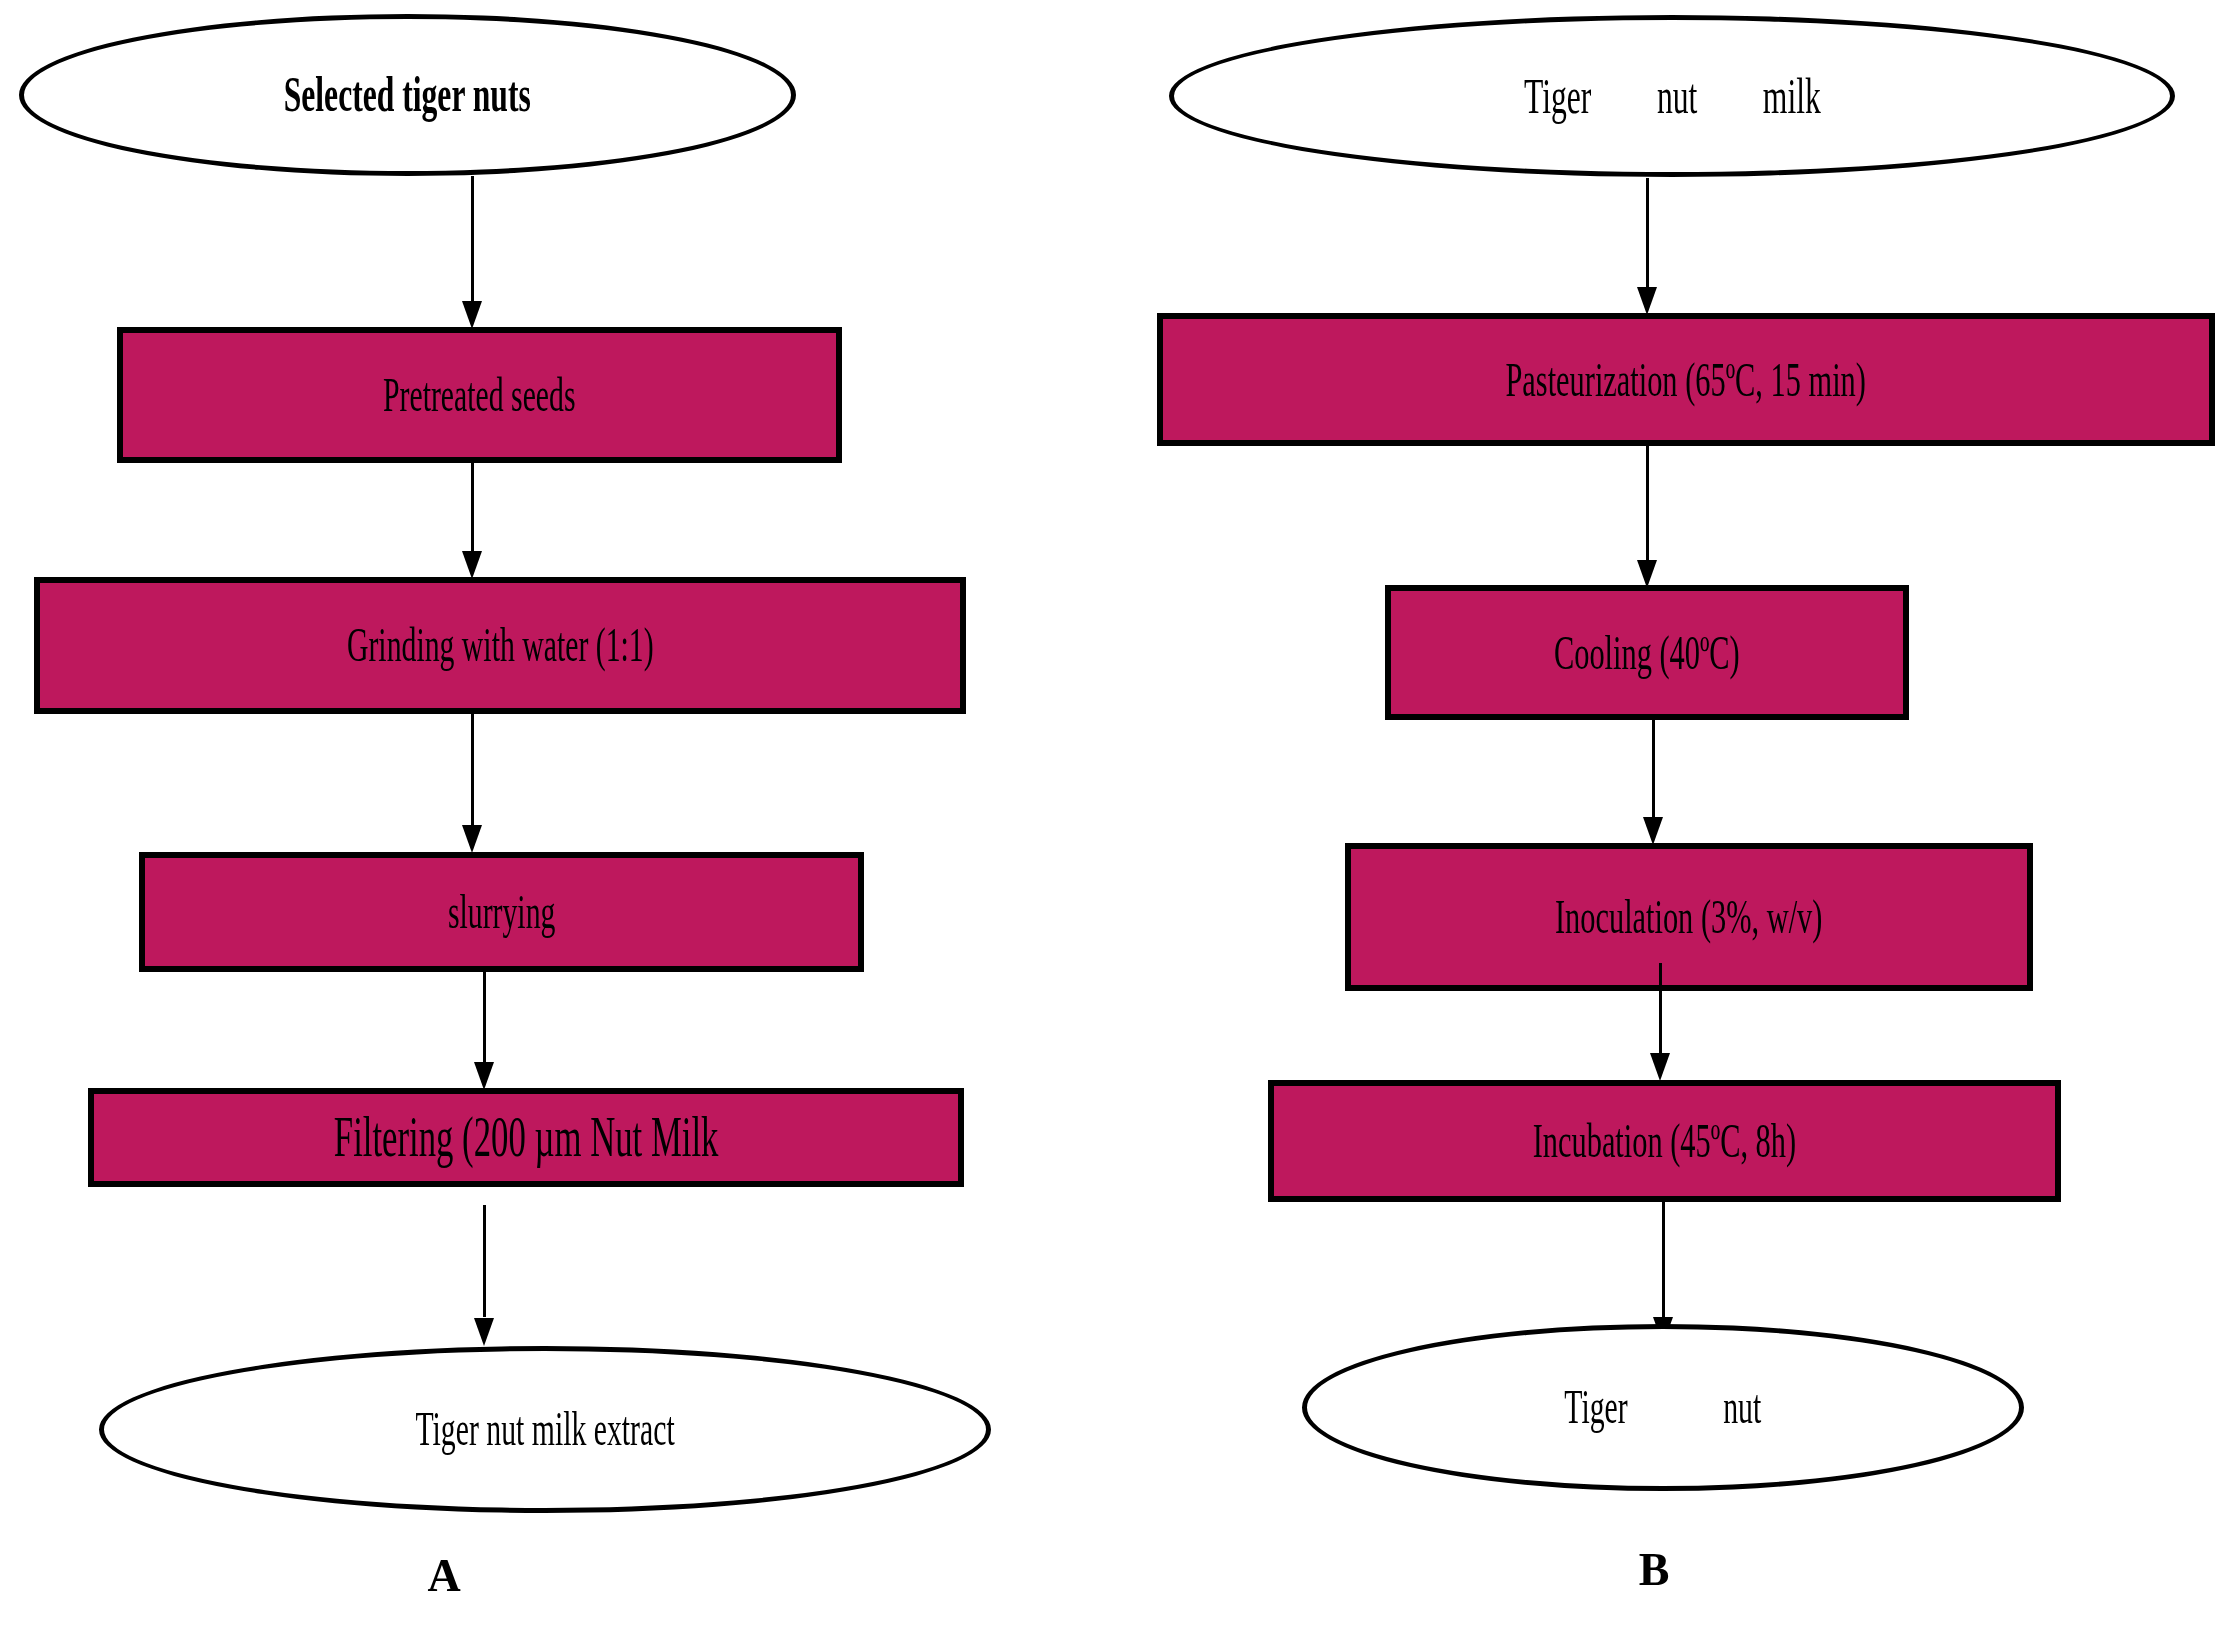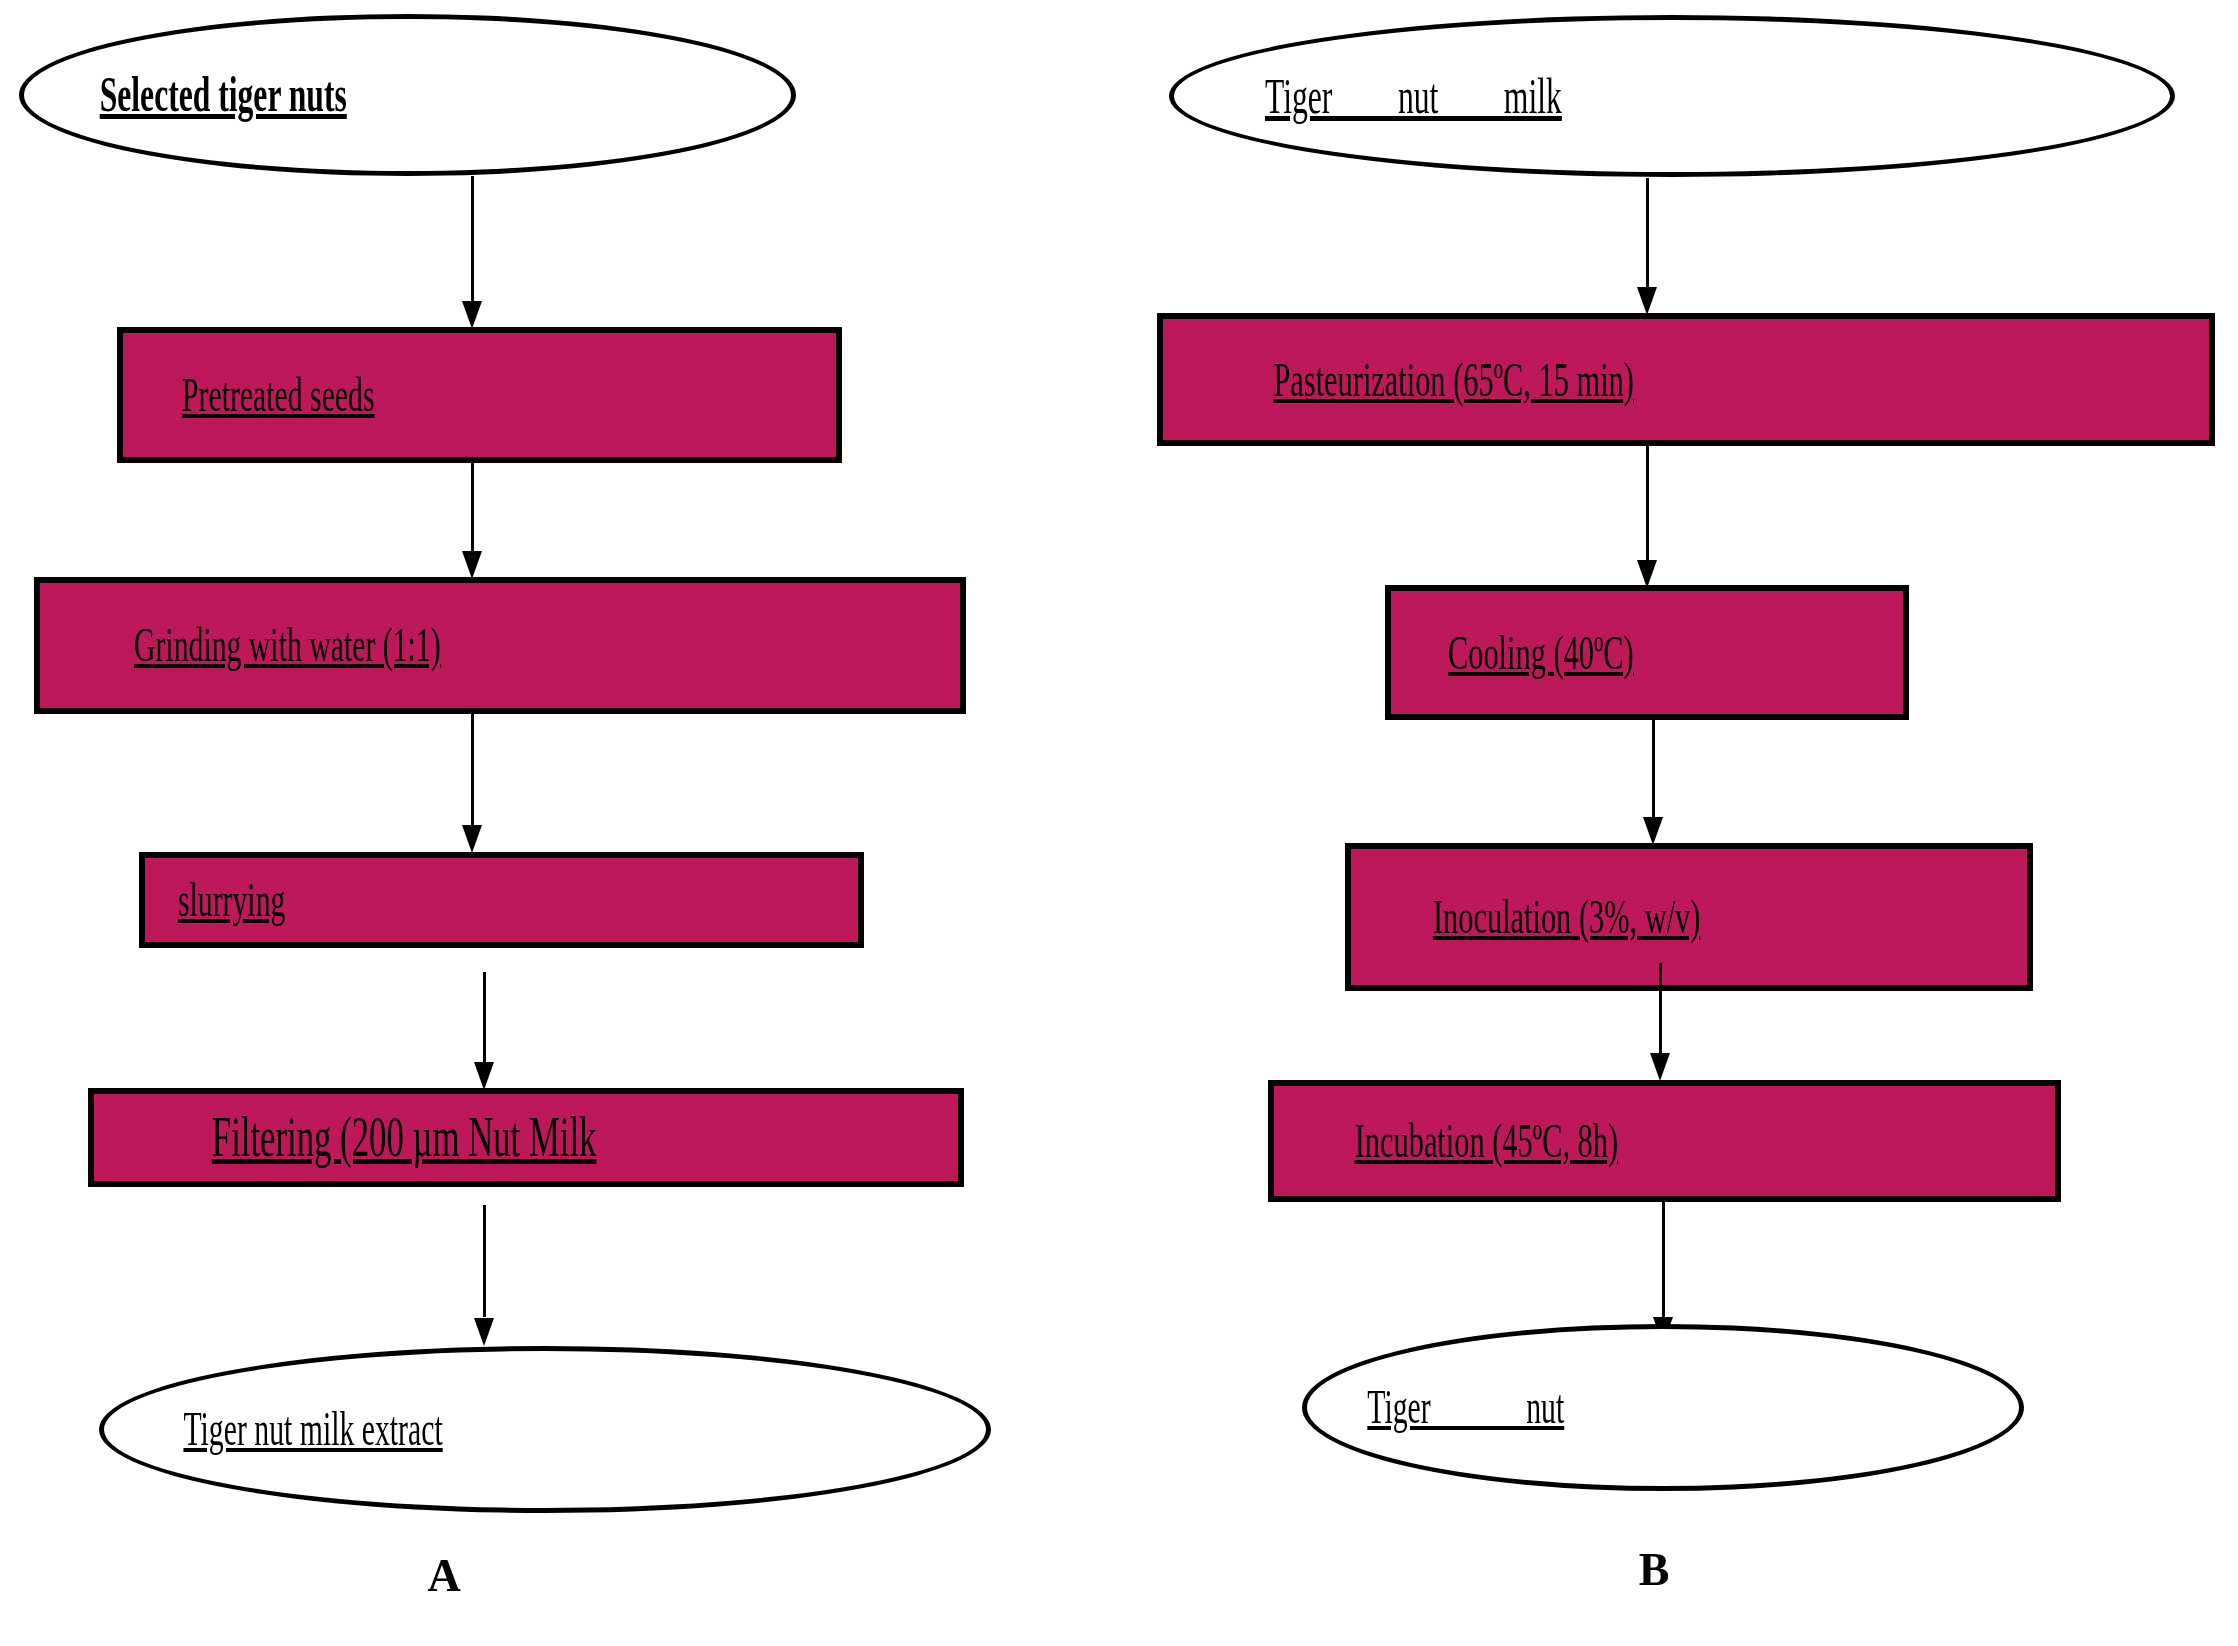--- a/index.html
+++ b/index.html
@@ -16,25 +16,24 @@
     font-family: "Liberation Serif", "DejaVu Serif", serif;
     color: #000000;
   }
 
   
   .node {
     position: absolute;
     box-sizing: border-box;
     display: flex;
     align-items: center;
-    justify-content: flex-start;
+    justify-content: center;
     text-align: center;
     color: #000;
     line-height: 1.05;
-    text-decoration: underline;
   }
 
   .ellipse {
     border: 5.6px solid #000;
     border-radius: 50%;
     background: #fff;
   }
 
   .box {
     border: 6.8px solid #000;
@@ -113,21 +112,21 @@
 
   <div class="node box" style="left:34px; top:577px; width:932px; height:137px; font-size:48px;">
     <span class="node-label">Grinding with water (1:1)</span>
   </div>
 
   <div class="arrow" style="left:460px; top:714px; width:25px; height:139px;">
     <div class="shaft" style="height:111px;"></div>
     <div class="head"></div>
   </div>
 
-  <div class="node box" style="left:139px; top:852px; width:725px; height:96px; font-size:48px;">
+  <div class="node box" style="left:139px; top:852px; width:725px; height:120px; font-size:48px;">
     <span class="node-label">slurrying</span>
   </div>
 
   <div class="arrow" style="left:472px; top:972px; width:25px; height:118px;">
     <div class="shaft" style="height:90px;"></div>
     <div class="head"></div>
   </div>
 
   <div class="node box" style="left:88px; top:1088px; width:876px; height:99px; font-size:56px;">
     <span class="node-label">Filtering (200 µm Nut Milk</span>

